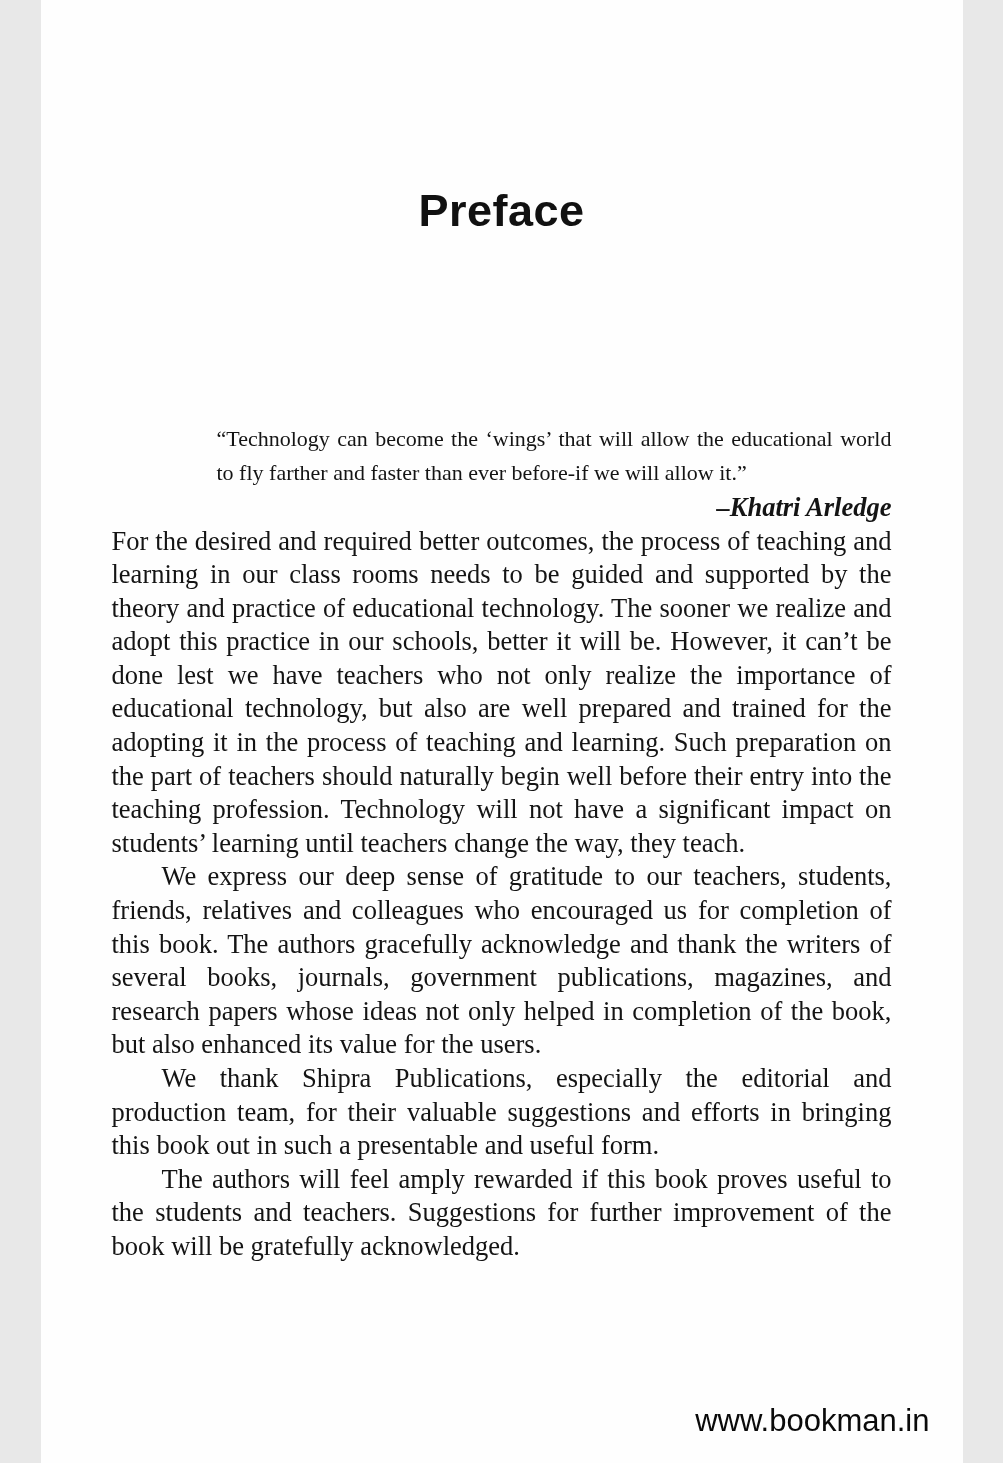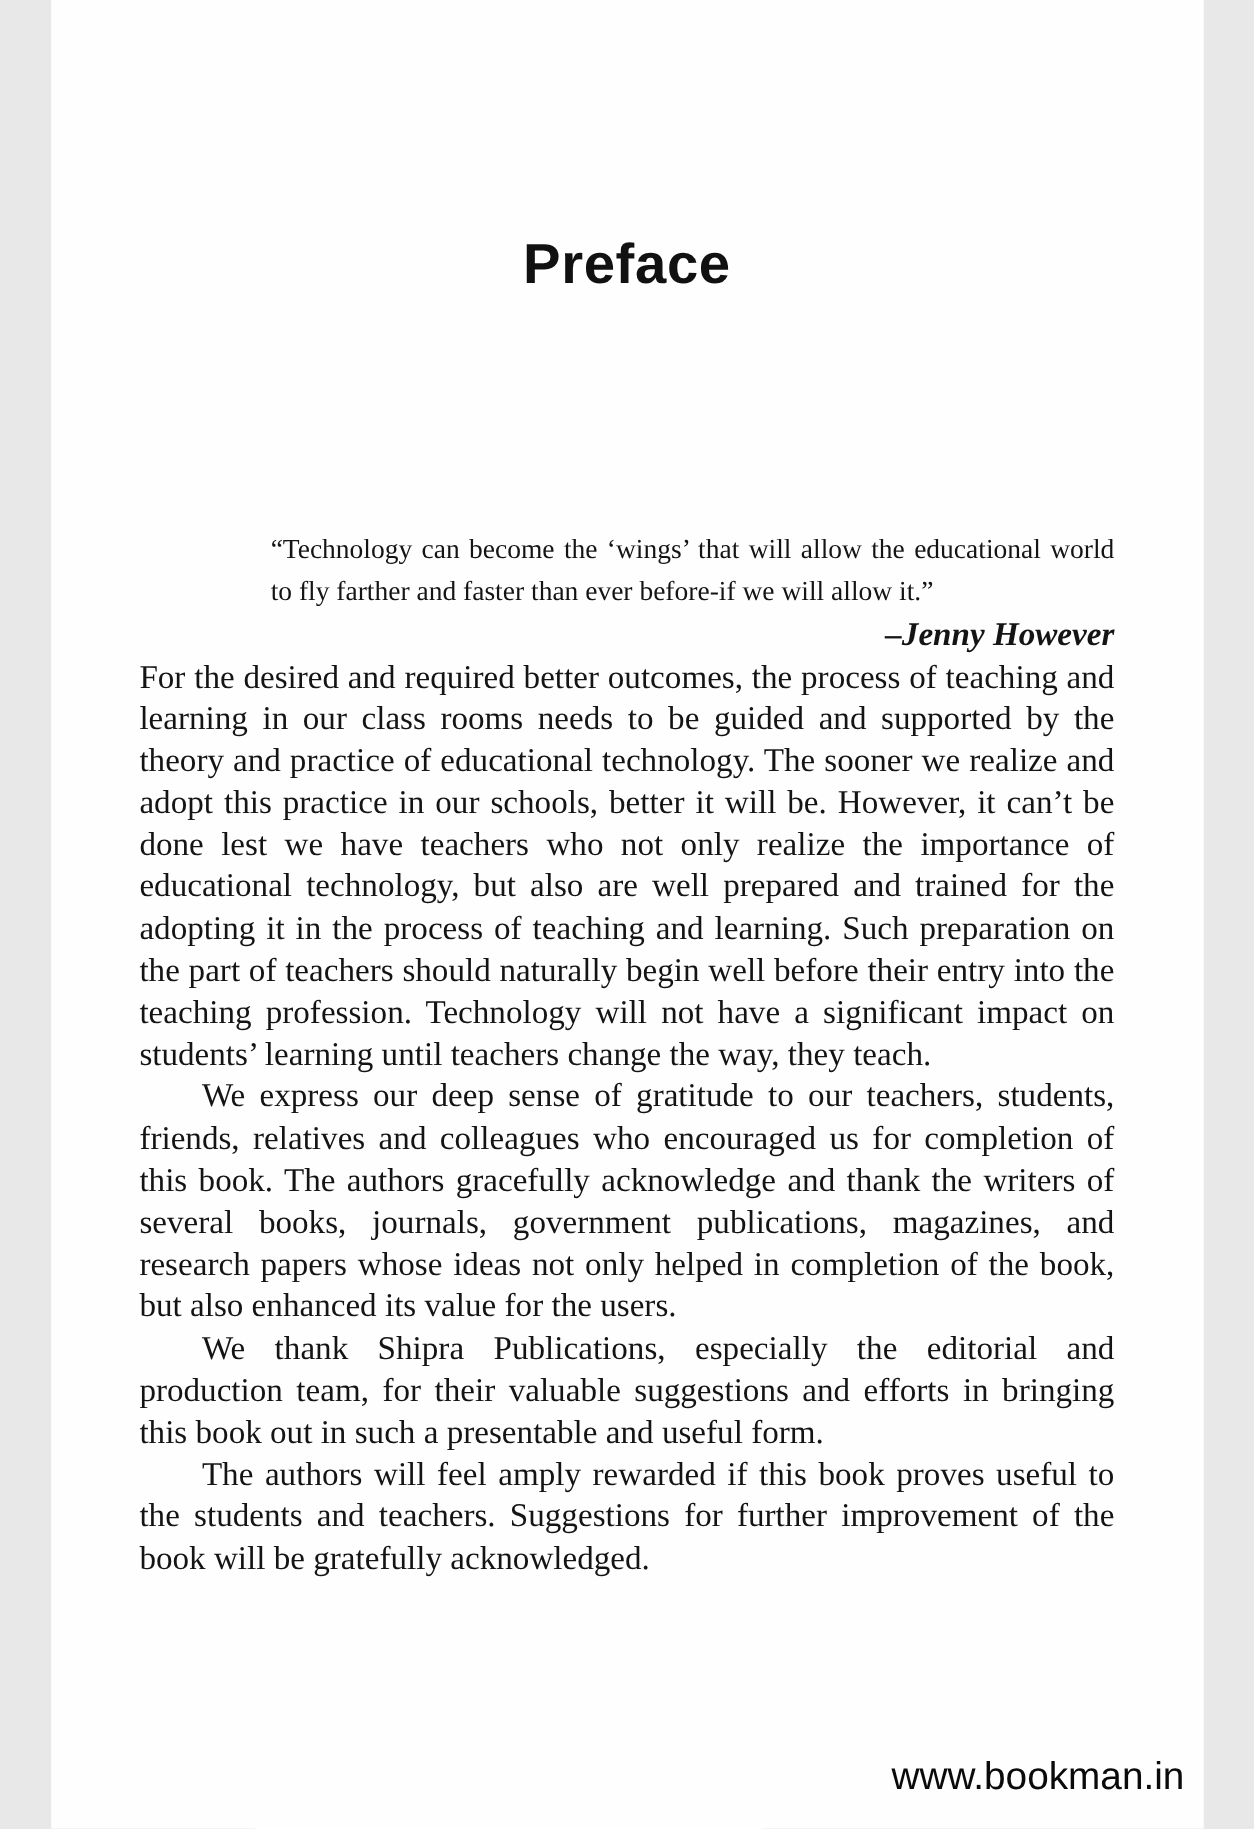--- a/index.html
+++ b/index.html
@@ -65,37 +65,37 @@
   .signature {
     margin: 0;
     text-align: right;
     font-weight: 700;
     font-size: 27px;
     line-height: 35px;
     color: #111111;
   }
   .watermark {
     position: absolute;
-    right: 15px;
+    right: 33px;
     bottom: 24px;
     font-family: "Liberation Sans", sans-serif;
     font-size: 31px;
     color: #0a0a0a;
   }
 </style>
 </head>
 <body>
 
 <div class="page">
 
   <h1 class="title">Preface</h1>
 
   <div class="quote-block">
     <p class="quote-text">“Technology can become the ‘wings’ that will allow the educational world to fly farther and faster than ever before-if we will allow it.”</p>
-    <p class="quote-attribution">–Jenny However</p>
+    <p class="quote-attribution">–Khatri Arledge</p>
   </div>
 
   <div class="body-text">
     <p class="para first">For the desired and required better outcomes, the process of teaching and learning in our class rooms needs to be guided and supported by the theory and practice of educational technology. The sooner we realize and adopt this practice in our schools, better it will be. However, it can’t be done lest we have teachers who not only realize the importance of educational technology, but also are well prepared and trained for the adopting it in the process of teaching and learning. Such preparation on the part of teachers should naturally begin well before their entry into the teaching profession. Technology will not have a significant impact on students’ learning until teachers change the way, they teach.</p>
     <p class="para">We express our deep sense of gratitude to our teachers, students, friends, relatives and colleagues who encouraged us for completion of this book. The authors gracefully acknowledge and thank the writers of several books, journals, government publications, magazines, and research papers whose ideas not only helped in completion of the book, but also enhanced its value for the users.</p>
     <p class="para">We thank Shipra Publications, especially the editorial and production team, for their valuable suggestions and efforts in bringing this book out in such a presentable and useful form.</p>
     <p class="para">The authors will feel amply rewarded if this book proves useful to the students and teachers. Suggestions for further improvement of the book will be gratefully acknowledged.</p>
   </div>
 
 

